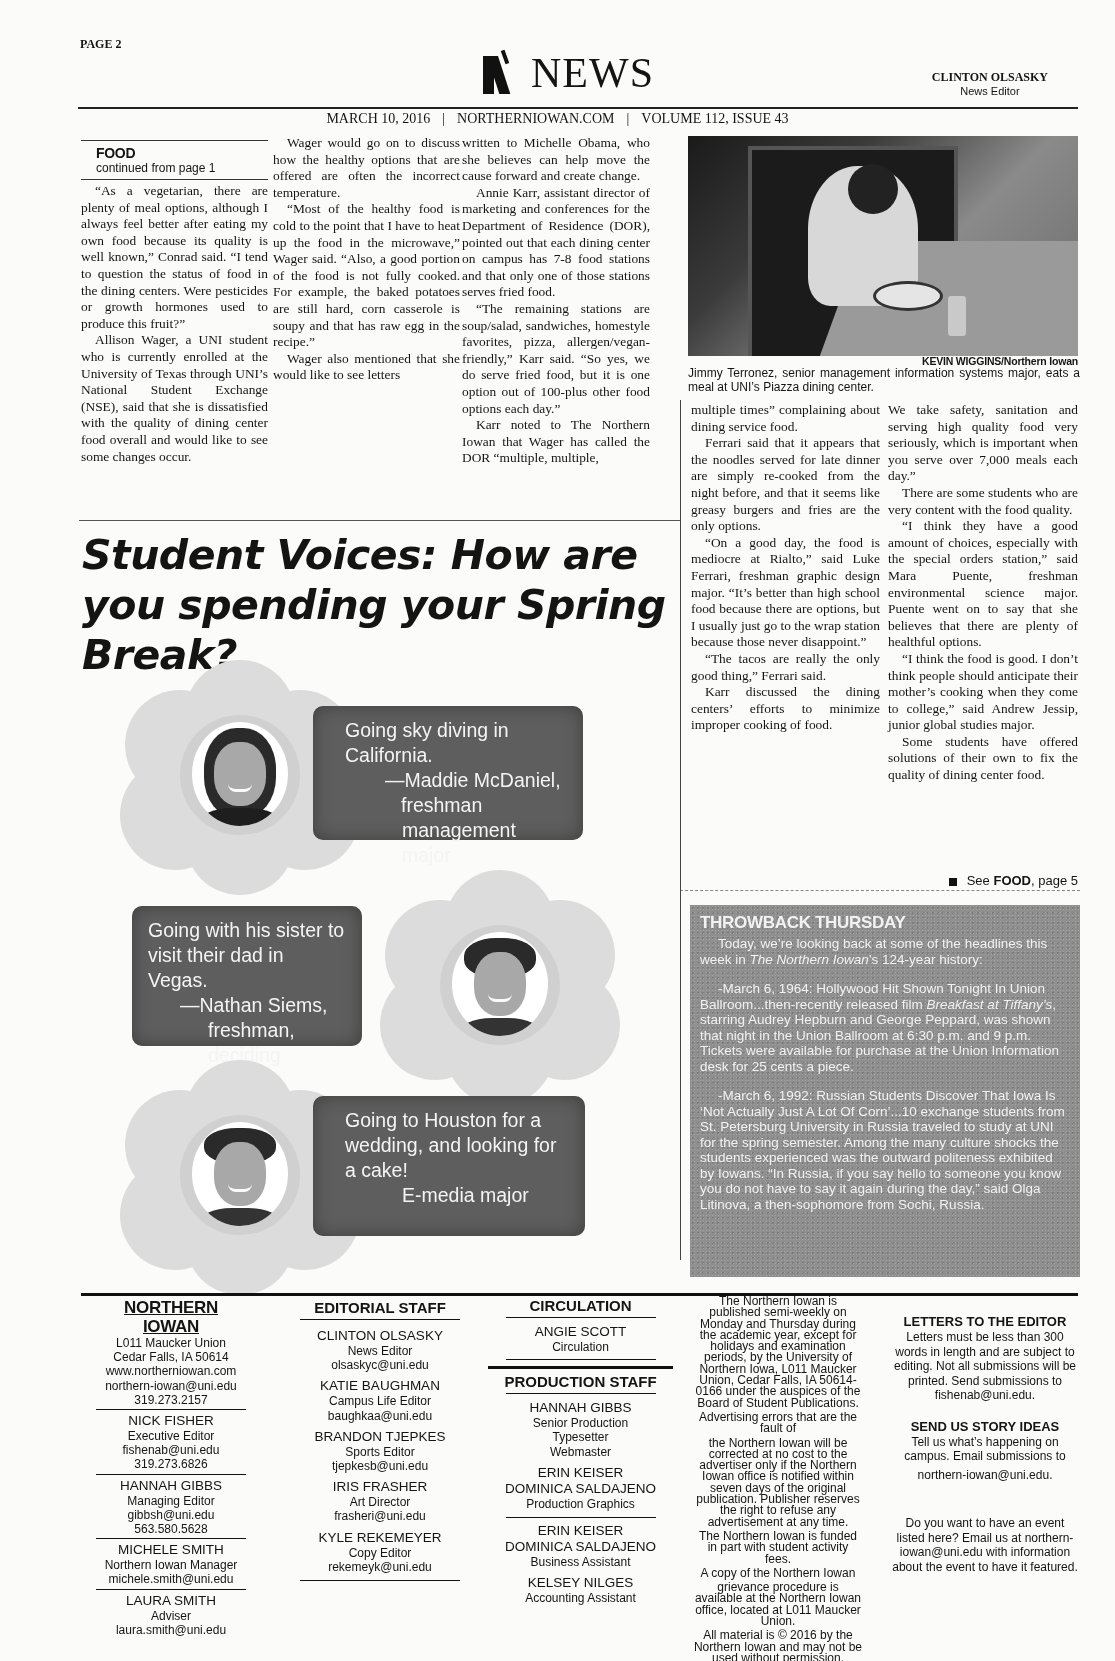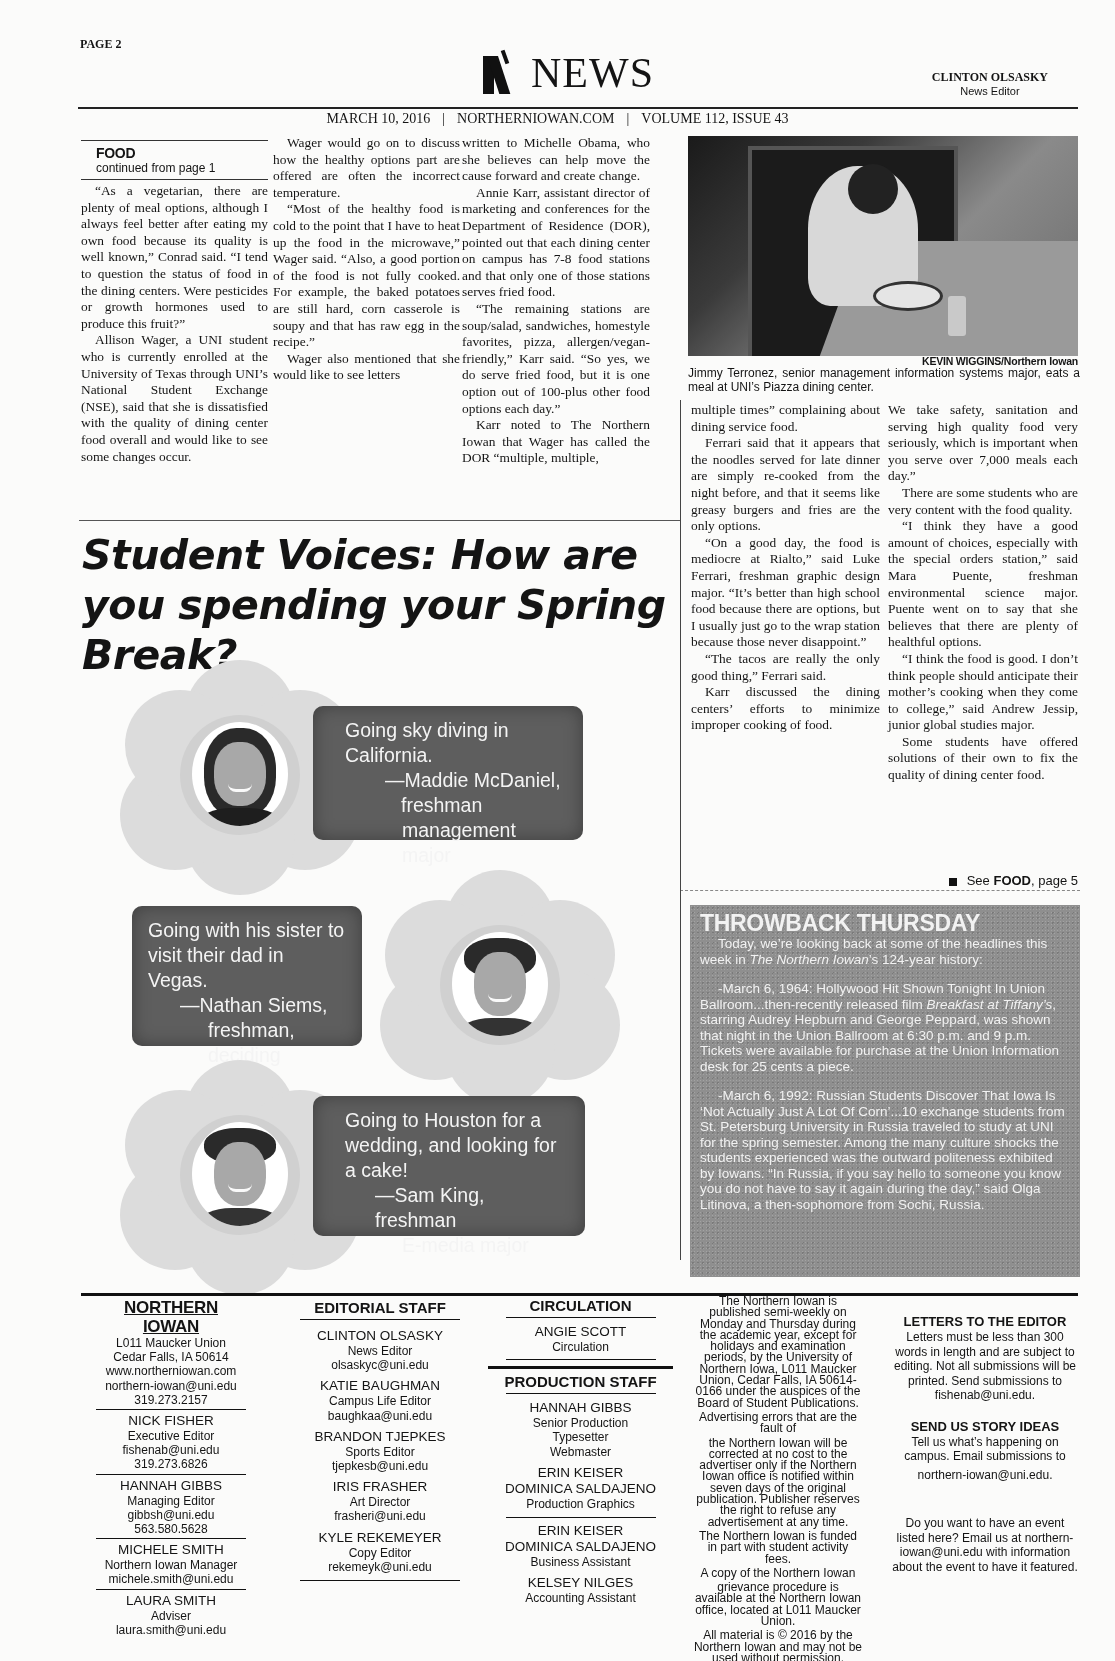--- a/index.html
+++ b/index.html
@@ -79,21 +79,21 @@
   #bubble3 { left: 313px; top: 1096px; width: 272px; height: 140px; padding-left: 32px; }
   #bubble3 .a1 { padding-left: 30px; }
   #bubble3 .a2 { padding-left: 57px; }
 
   #flower1 { left: 120px; top: 660px; }
   #flower2 { left: 380px; top: 870px; }
   #flower3 { left: 120px; top: 1060px; }
 
   
   #throwback { position: absolute; left: 690px; top: 905px; width: 390px; height: 372px; background: #8f8f8f; background-image: radial-gradient(rgba(255,255,255,0.18) 1px, transparent 1px), radial-gradient(rgba(0,0,0,0.15) 1px, transparent 1px); background-size: 3px 3px, 5px 5px; color: #f2f2f2; font-family: "Liberation Sans", sans-serif; font-size: 13.5px; line-height: 15.5px; padding: 9px 10px; }
-  #tb-title { font-weight: bold; font-size: 23px; line-height: 18px; letter-spacing: -0.3px; margin-bottom: 4px; }
+  #tb-title { font-weight: bold; font-size: 17px; line-height: 18px; letter-spacing: -0.3px; margin-bottom: 4px; }
   #throwback p { margin-bottom: 14px; }
   #throwback p.ind { text-indent: 18px; }
   #throwback i { font-style: italic; }
 
   
   #staff-rule { position: absolute; left: 81px; top: 1293px; width: 997px; height: 3px; background: #111; }
   .sb { position: absolute; font-family: "Liberation Sans", sans-serif; text-align: center; font-size: 12px; line-height: 14.2px; }
   .sb .head { font-weight: bold; font-size: 15px; line-height: 19px; }
   .sb .name { font-size: 13.5px; line-height: 16px; text-transform: uppercase; }
   .sb .hr { height: 1px; background: #111; margin: 2px auto 3px; }
@@ -138,21 +138,21 @@
   <div id="jump-title">FOOD</div>
   <div id="jump-sub">continued from page 1</div>
 </div>
 
 <div id="col1" class="col">
   <p>“As a vegetarian, there are plenty of meal options, although I always feel better after eating my own food because its quality is well known,” Conrad said. “I tend to question the status of food in the dining centers. Were pesticides or growth hormones used to produce this fruit?”</p>
   <p>Allison Wager, a UNI student who is currently enrolled at the University of Texas through UNI’s National Student Exchange (NSE), said that she is dissatisfied with the quality of dining center food overall and would like to see some changes occur.</p>
 </div>
 
 <div id="col2" class="col">
-  <p>Wager would go on to discuss how the healthy options part are offered are often the incorrect temperature.</p>
+  <p>Wager would go on to discuss how the healthy options that are offered are often the incorrect temperature.</p>
   <p>“Most of the healthy food is cold to the point that I have to heat up the food in the microwave,” Wager said. “Also, a good portion of the food is not fully cooked. For example, the baked potatoes are still hard, corn casserole is soupy and that has raw egg in the recipe.”</p>
   <p>Wager also mentioned that she would like to see letters</p>
 </div>
 
 <div id="col3" class="col">
   <p class="noindent">written to Michelle Obama, who she believes can help move the cause forward and create change.</p>
   <p>Annie Karr, assistant director of marketing and conferences for the Department of Residence (DOR), pointed out that each dining center on campus has 7-8 food stations and that only one of those stations serves fried food.</p>
   <p>“The remaining stations are soup/salad, sandwiches, homestyle favorites, pizza, allergen/vegan-friendly,” Karr said. “So yes, we do serve fried food, but it is one option out of 100-plus other food options each day.”</p>
   <p>Karr noted to The Northern Iowan that Wager has called the DOR “multiple, multiple,</p>
 </div>
@@ -248,21 +248,20 @@
   <div class="core"></div>
   <div class="face">
       <div class="hair" style="height:36px;"></div>
       <div class="skin"></div>
       <div class="smile"></div>
       <div class="shoulders"></div>
     </div>
 </div>
 <div id="bubble3" class="bubble">
   <span>Going to Houston for a wedding, and looking for a cake!</span>
-  <span class="attrib a1">—Sam King, freshman</span>
   <span class="attrib a2">E-media major</span>
 </div>
 
 <div id="throwback">
   <div id="tb-title">THROWBACK THURSDAY</div>
   <p class="ind"><span>Today, we’re looking back at some of the headlines this week in </span><i>The Northern Iowan</i><span>’s 124-year history:</span></p>
   <p class="ind"><span>-March 6, 1964: Hollywood Hit Shown Tonight In Union Ballroom...then-recently released film </span><i>Breakfast at Tiffany’s</i><span>, starring Audrey Hepburn and George Peppard, was shown that night in the Union Ballroom at 6:30 p.m. and 9 p.m. Tickets were available for purchase at the Union Information desk for 25 cents a piece.</span></p>
   <p class="ind">-March 6, 1992: Russian Students Discover That Iowa Is ‘Not Actually Just A Lot Of Corn’...10 exchange students from St. Petersburg University in Russia traveled to study at UNI for the spring semester. Among the many culture shocks the students experienced was the outward politeness exhibited by Iowans. “In Russia, if you say hello to someone you know you do not have to say it again during the day,” said Olga Litinova, a then-sophomore from Sochi, Russia.</p>
 </div>
 

